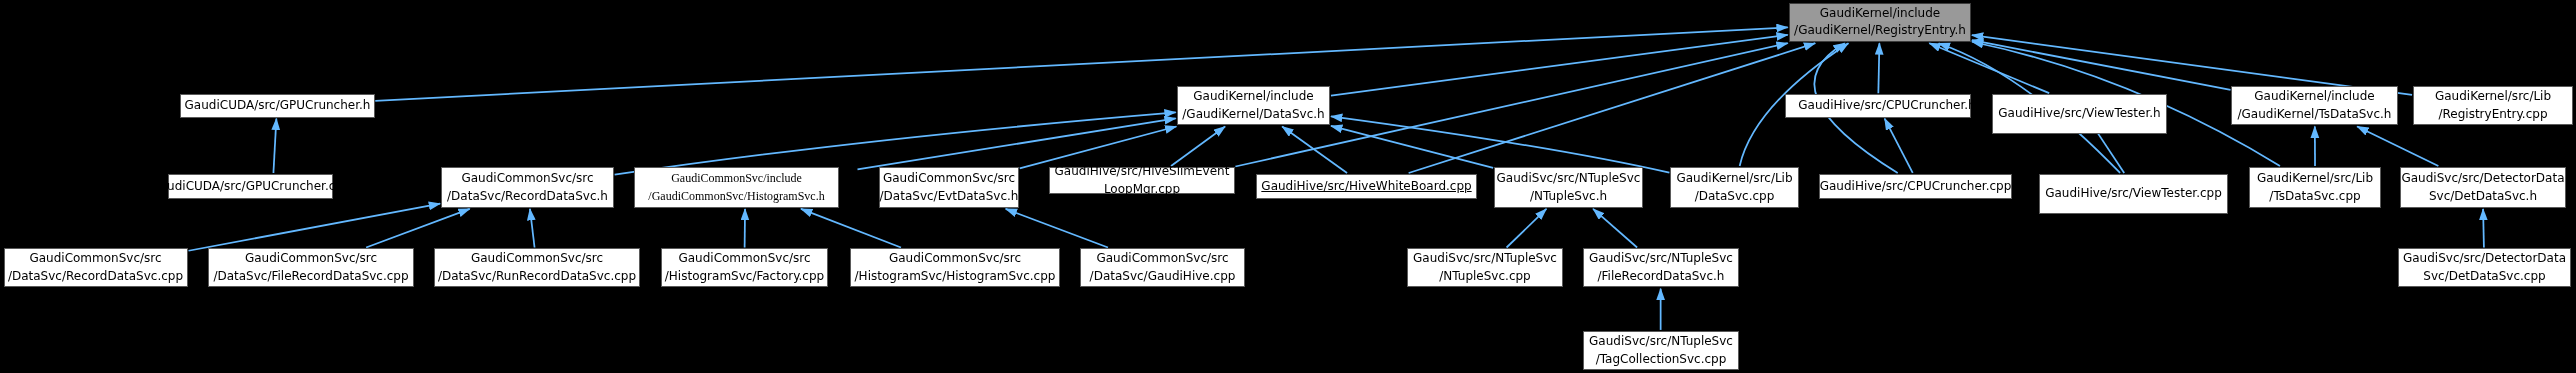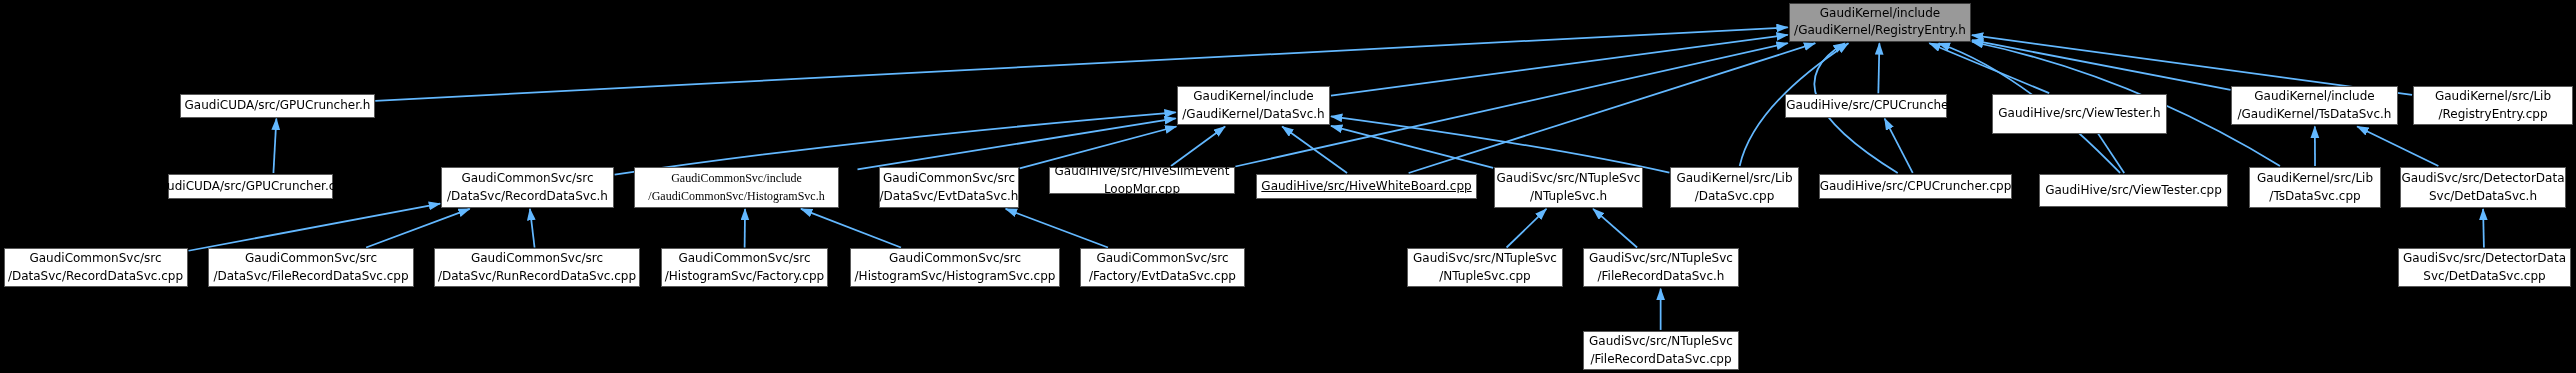--- a/index.html
+++ b/index.html
@@ -69,21 +69,21 @@
         <span>GaudiKernel/include</span>
         <span>/GaudiKernel/RegistryEntry.h</span>
       </div>
       <div class="node" style="left: 180px; top: 94px; width: 195px; height: 24px;">
         <span>GaudiCUDA/src/GPUCruncher.h</span>
       </div>
       <div class="node" style="left: 1177px; top: 86px; width: 153px; height: 39px;">
         <span>GaudiKernel/include</span>
         <span>/GaudiKernel/DataSvc.h</span>
       </div>
-      <div class="node" style="left: 1785px; top: 94px; width: 162px; height: 24px; padding-left: 18px;">
+      <div class="node" style="left: 1785px; top: 94px; width: 186px; height: 24px; padding-left: 18px;">
         <span>GaudiHive/src/CPUCruncher.h</span>
       </div>
       <div class="node" style="left: 1992px; top: 94px; width: 175px; height: 40px;">
         <span>GaudiHive/src/ViewTester.h</span>
       </div>
       <div class="node" style="left: 2231px; top: 86px; width: 167px; height: 39px;">
         <span>GaudiKernel/include</span>
         <span>/GaudiKernel/TsDataSvc.h</span>
       </div>
       <div class="node" style="left: 2413px; top: 86px; width: 160px; height: 39px;">
@@ -116,21 +116,21 @@
         <span>GaudiSvc/src/NTupleSvc</span>
         <span>/NTupleSvc.h</span>
       </div>
       <div class="node" style="left: 1670px; top: 167px; width: 129px; height: 41px;">
         <span>GaudiKernel/src/Lib</span>
         <span>/DataSvc.cpp</span>
       </div>
       <div class="node" style="left: 1819px; top: 174px; width: 193px; height: 25.4px;">
         <span>GaudiHive/src/CPUCruncher.cpp</span>
       </div>
-      <div class="node" style="left: 2039px; top: 174px; width: 189px; height: 33px;">
+      <div class="node" style="left: 2039px; top: 174px; width: 189px; height: 40px;">
         <span>GaudiHive/src/ViewTester.cpp</span>
       </div>
       <div class="node" style="left: 2249px; top: 167px; width: 132px; height: 41px;">
         <span>GaudiKernel/src/Lib</span>
         <span>/TsDataSvc.cpp</span>
       </div>
       <div class="node" style="left: 2400px; top: 167px; width: 166px; height: 41px;">
         <span>GaudiSvc/src/DetectorData</span>
         <span>Svc/DetDataSvc.h</span>
       </div>
@@ -149,33 +149,33 @@
       <div class="node" style="left: 661px; top: 248px; width: 167px; height: 39px;">
         <span>GaudiCommonSvc/src</span>
         <span>/HistogramSvc/Factory.cpp</span>
       </div>
       <div class="node" style="left: 850px; top: 248px; width: 210px; height: 39px;">
         <span>GaudiCommonSvc/src</span>
         <span>/HistogramSvc/HistogramSvc.cpp</span>
       </div>
       <div class="node" style="left: 1080px; top: 248px; width: 165px; height: 39px;">
         <span>GaudiCommonSvc/src</span>
-        <span>/Factory/EvtDataSvc.cpp</span>
+        <span>/DataSvc/GaudiHive.cpp</span>
       </div>
       <div class="node" style="left: 1407px; top: 248px; width: 156px; height: 39px;">
         <span>GaudiSvc/src/NTupleSvc</span>
         <span>/NTupleSvc.cpp</span>
       </div>
       <div class="node" style="left: 1583px; top: 248px; width: 156px; height: 39px;">
         <span>GaudiSvc/src/NTupleSvc</span>
         <span>/FileRecordDataSvc.h</span>
       </div>
       <div class="node" style="left: 2398px; top: 248px; width: 173px; height: 39px;">
         <span>GaudiSvc/src/DetectorData</span>
         <span>Svc/DetDataSvc.cpp</span>
       </div>
       <div class="node" style="left: 1583px; top: 331px; width: 156px; height: 39px;">
         <span>GaudiSvc/src/NTupleSvc</span>
-        <span>/FileRecordDataSvc.cpp</span>
+        <span>/TagCollectionSvc.cpp</span>
       </div>
     </div>
 </div>
 
 
 </body></html>

